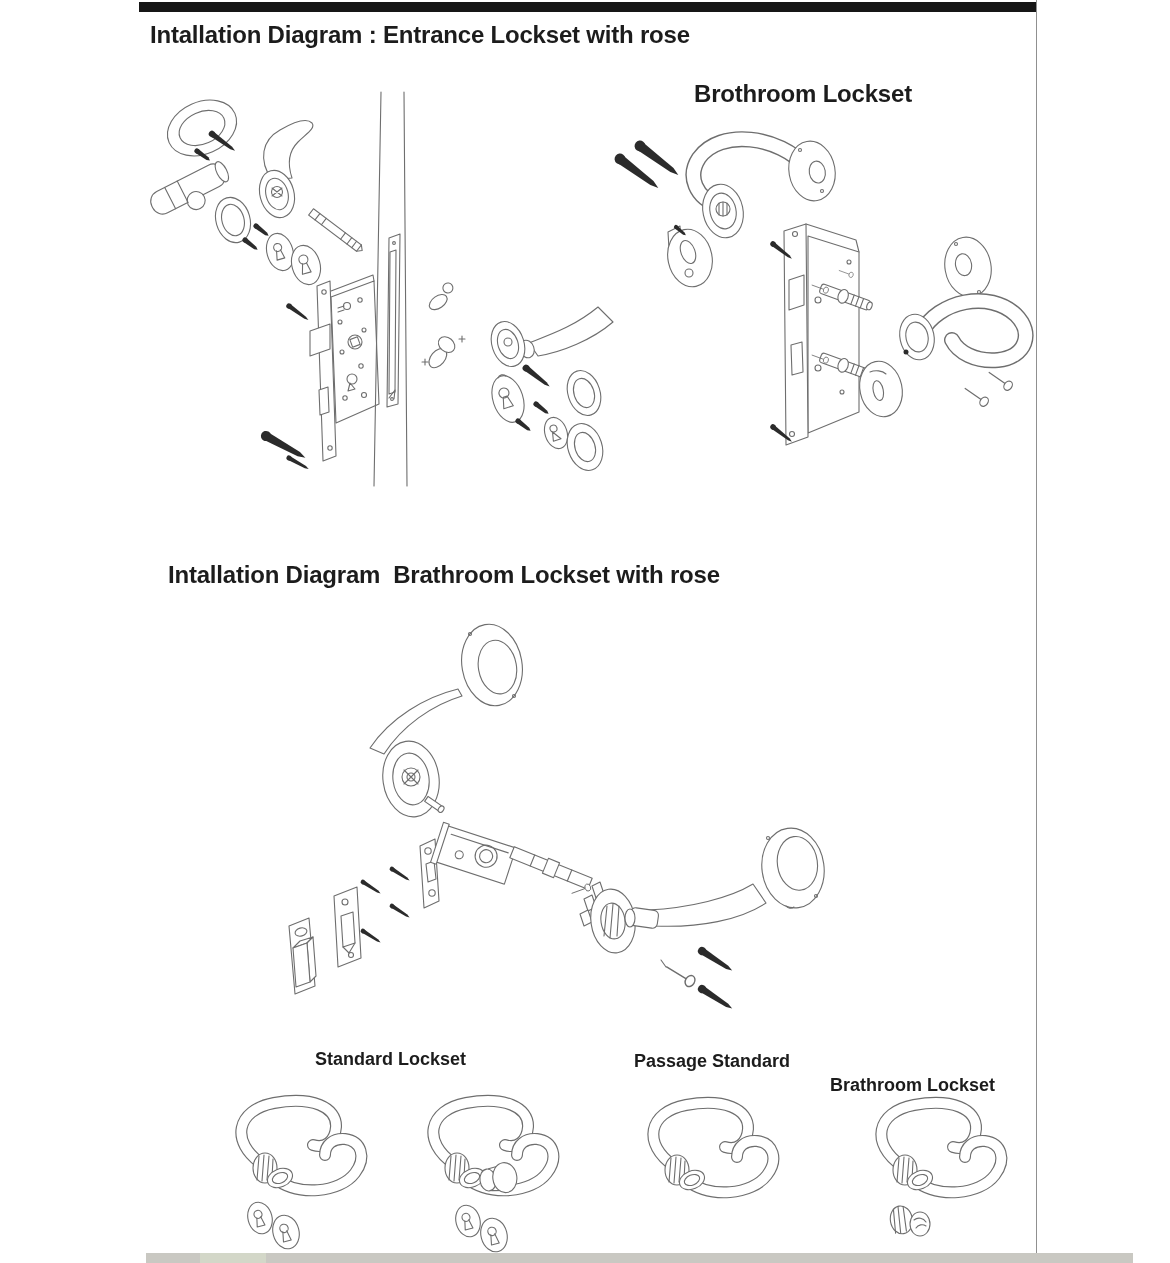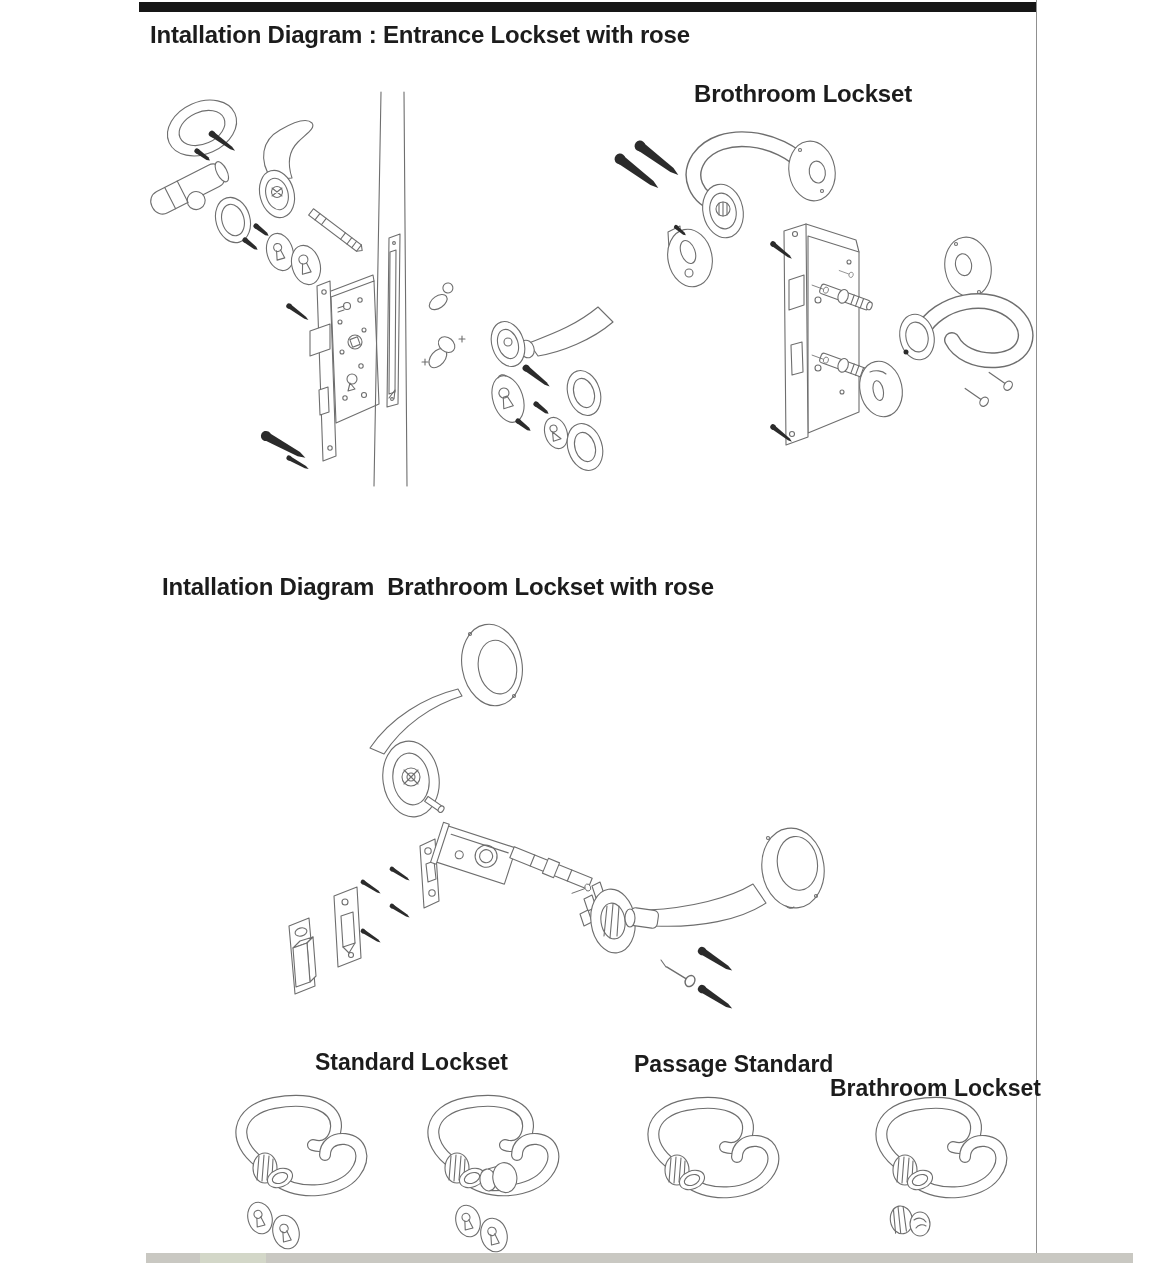--- a/index.html
+++ b/index.html
@@ -7,22 +7,22 @@
         overflow:hidden;font-family:"Liberation Sans",sans-serif;color:var(--ink-color,#1c1c1c);}
   .artwork{position:absolute;left:0;top:0;}
   .topbar{position:absolute;left:139px;top:2px;width:897px;height:10px;background:var(--top-bar-color,#161616);}
   .vline{position:absolute;left:1036px;top:0;width:1px;height:1263px;background:var(--rule-color,#909090);}
   .band{position:absolute;left:146px;top:1253px;width:1024px;height:10px;background:var(--bottom-band-color,#c9c8c2);}
   .band-accent{position:absolute;left:200px;top:1253px;width:66px;height:10px;background:var(--band-accent-color,#d3d7c8);}
   h1{margin:0;}
   .title{position:absolute;font-size:24px;font-weight:700;letter-spacing:-0.2px;white-space:pre;color:var(--ink-color,#1c1c1c);}
   .t1{left:150px;top:21px;}
   .t1b{left:694px;top:32px;margin-top:48px;}
-  .t2{left:162px;top:561px;margin-top:12px;}
-  .lbl{position:absolute;font-size:23px;font-weight:700;white-space:pre;color:var(--ink-color,#1c1c1c);}
+  .t2{left:168px;top:561px;}
+  .lbl{position:absolute;font-size:18px;font-weight:700;white-space:pre;color:var(--ink-color,#1c1c1c);}
   .lbl1{left:315px;top:1049px;}
   .lbl2{left:634px;top:1051px;}
   .lbl3{left:830px;top:1075px;}
   
   .ln{fill:none;stroke:var(--line-art-color,#6e6e6e);stroke-width:1.1;stroke-linecap:round;stroke-linejoin:round;}
   .lnf{fill:#ffffff;stroke:var(--line-art-color,#6e6e6e);stroke-width:1.1;stroke-linejoin:round;}
   .dk{fill:var(--screw-color,#2b2b2b);stroke:none;}
   .tO{fill:none;stroke:var(--line-art-color,#6e6e6e);stroke-width:12;stroke-linecap:round;}
   .tI{fill:none;stroke:#ffffff;stroke-width:9.7;stroke-linecap:round;}
   .tO3{fill:none;stroke:var(--line-art-color,#6e6e6e);stroke-width:16;stroke-linecap:round;}

